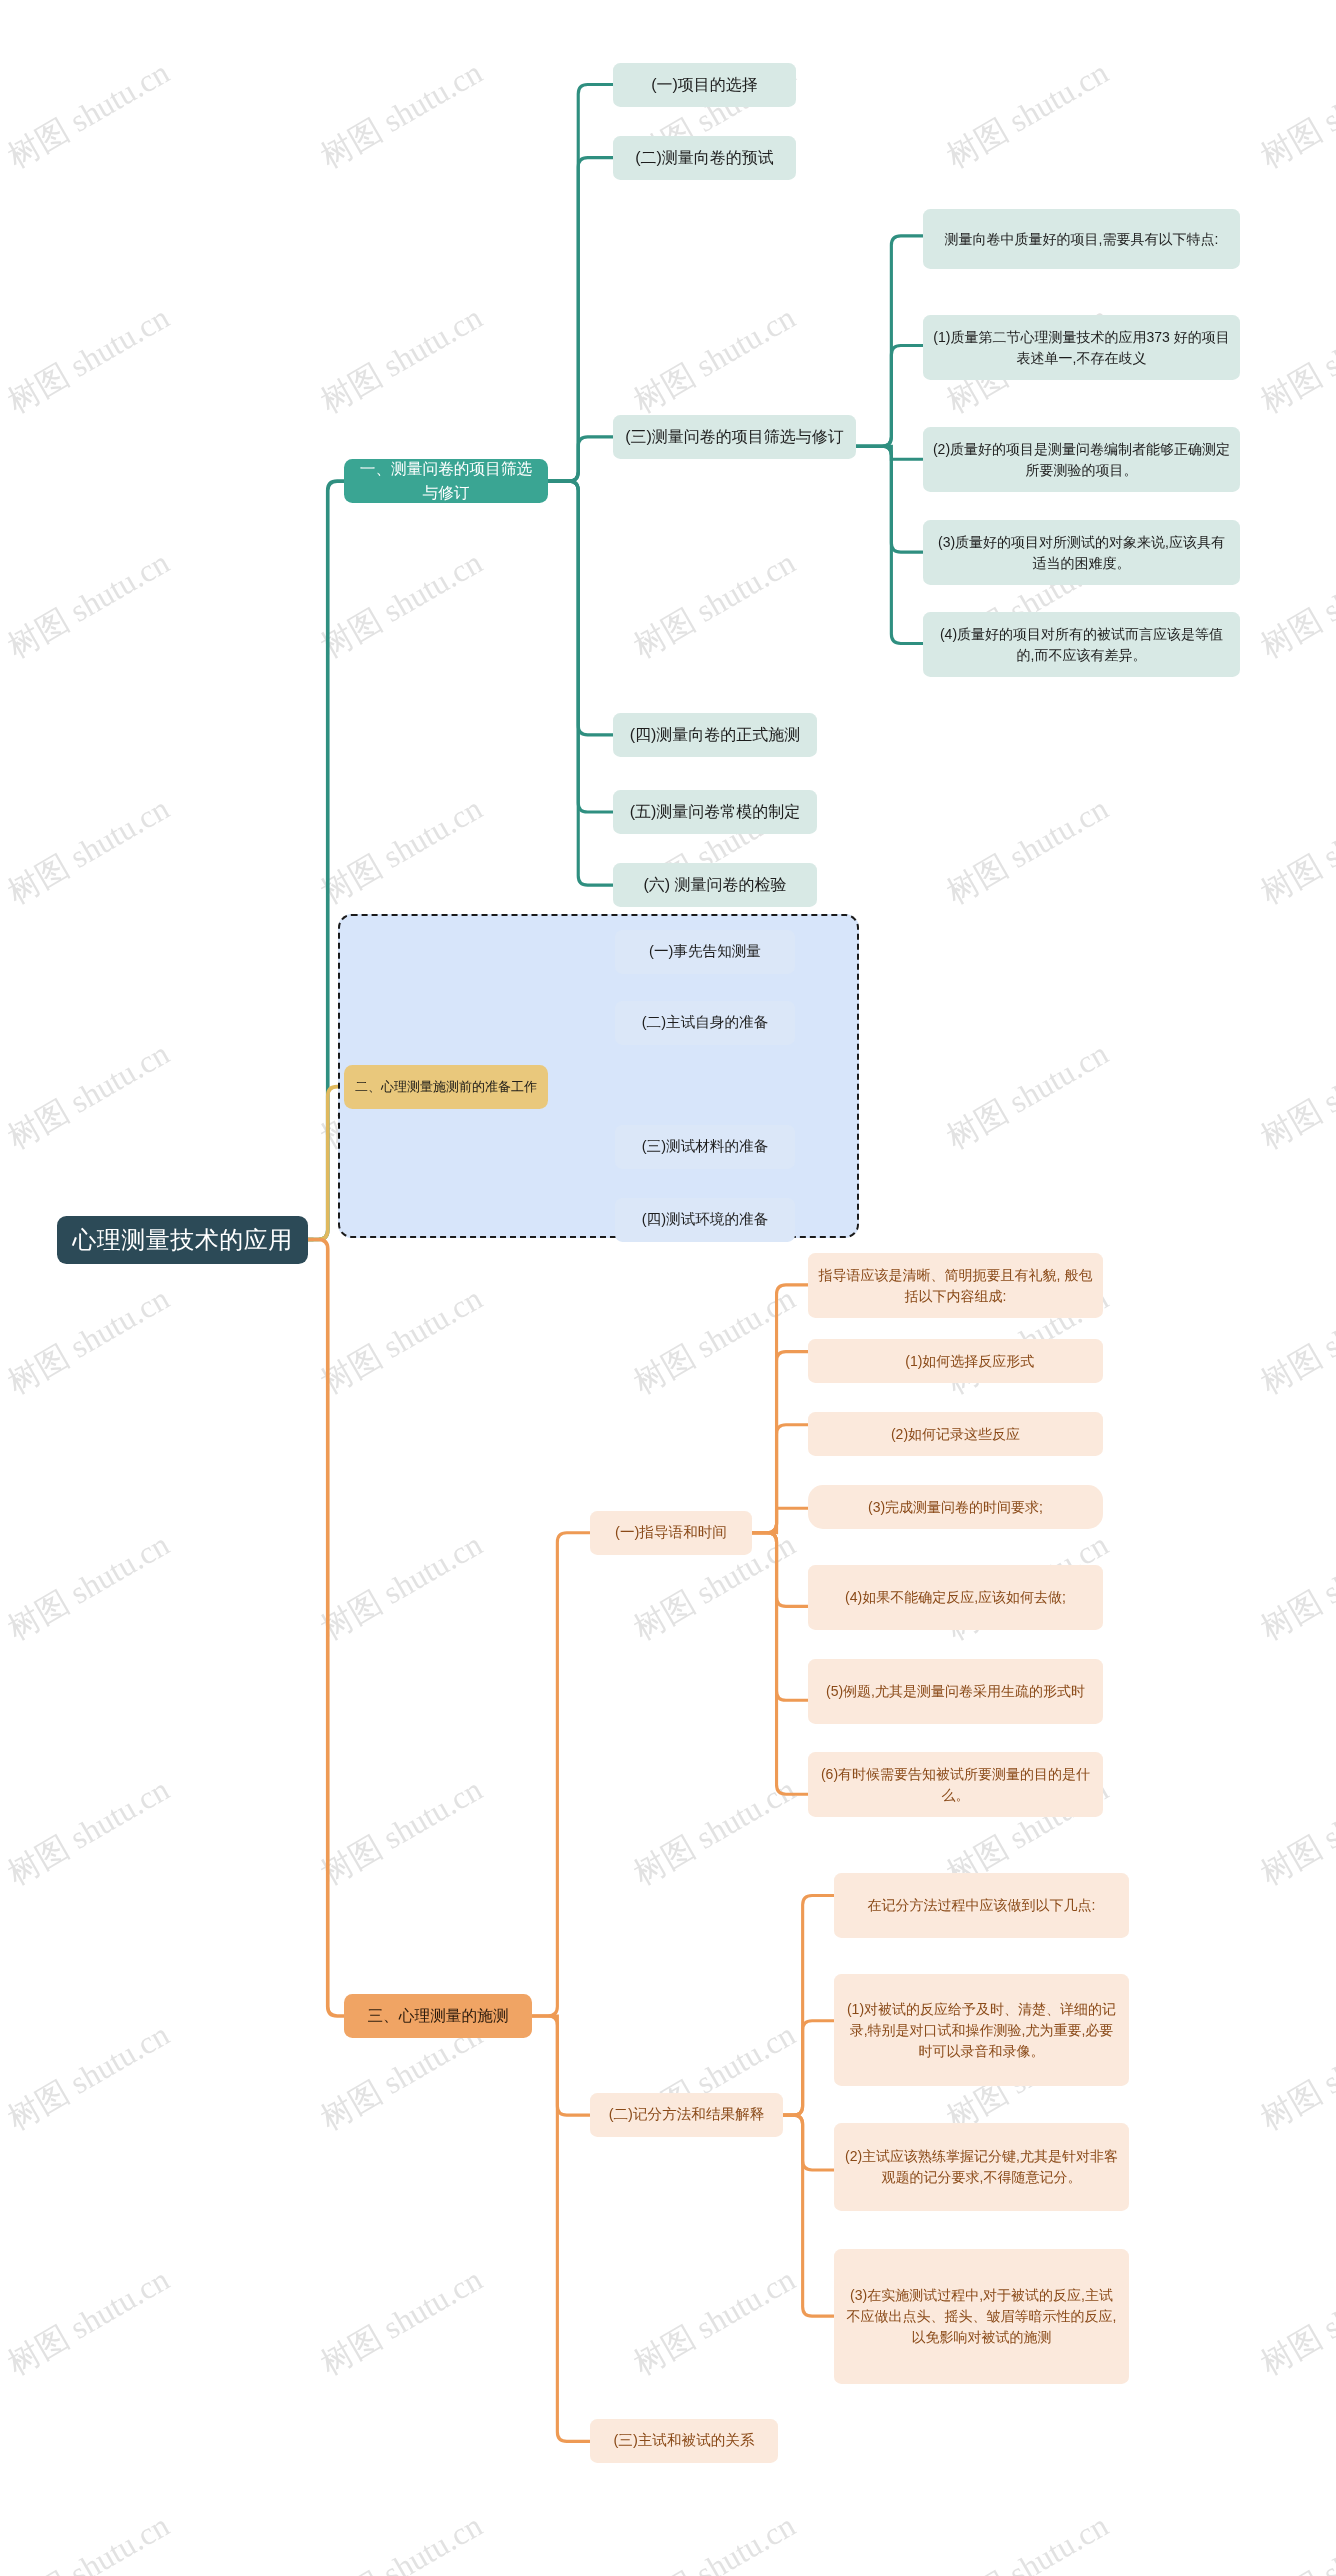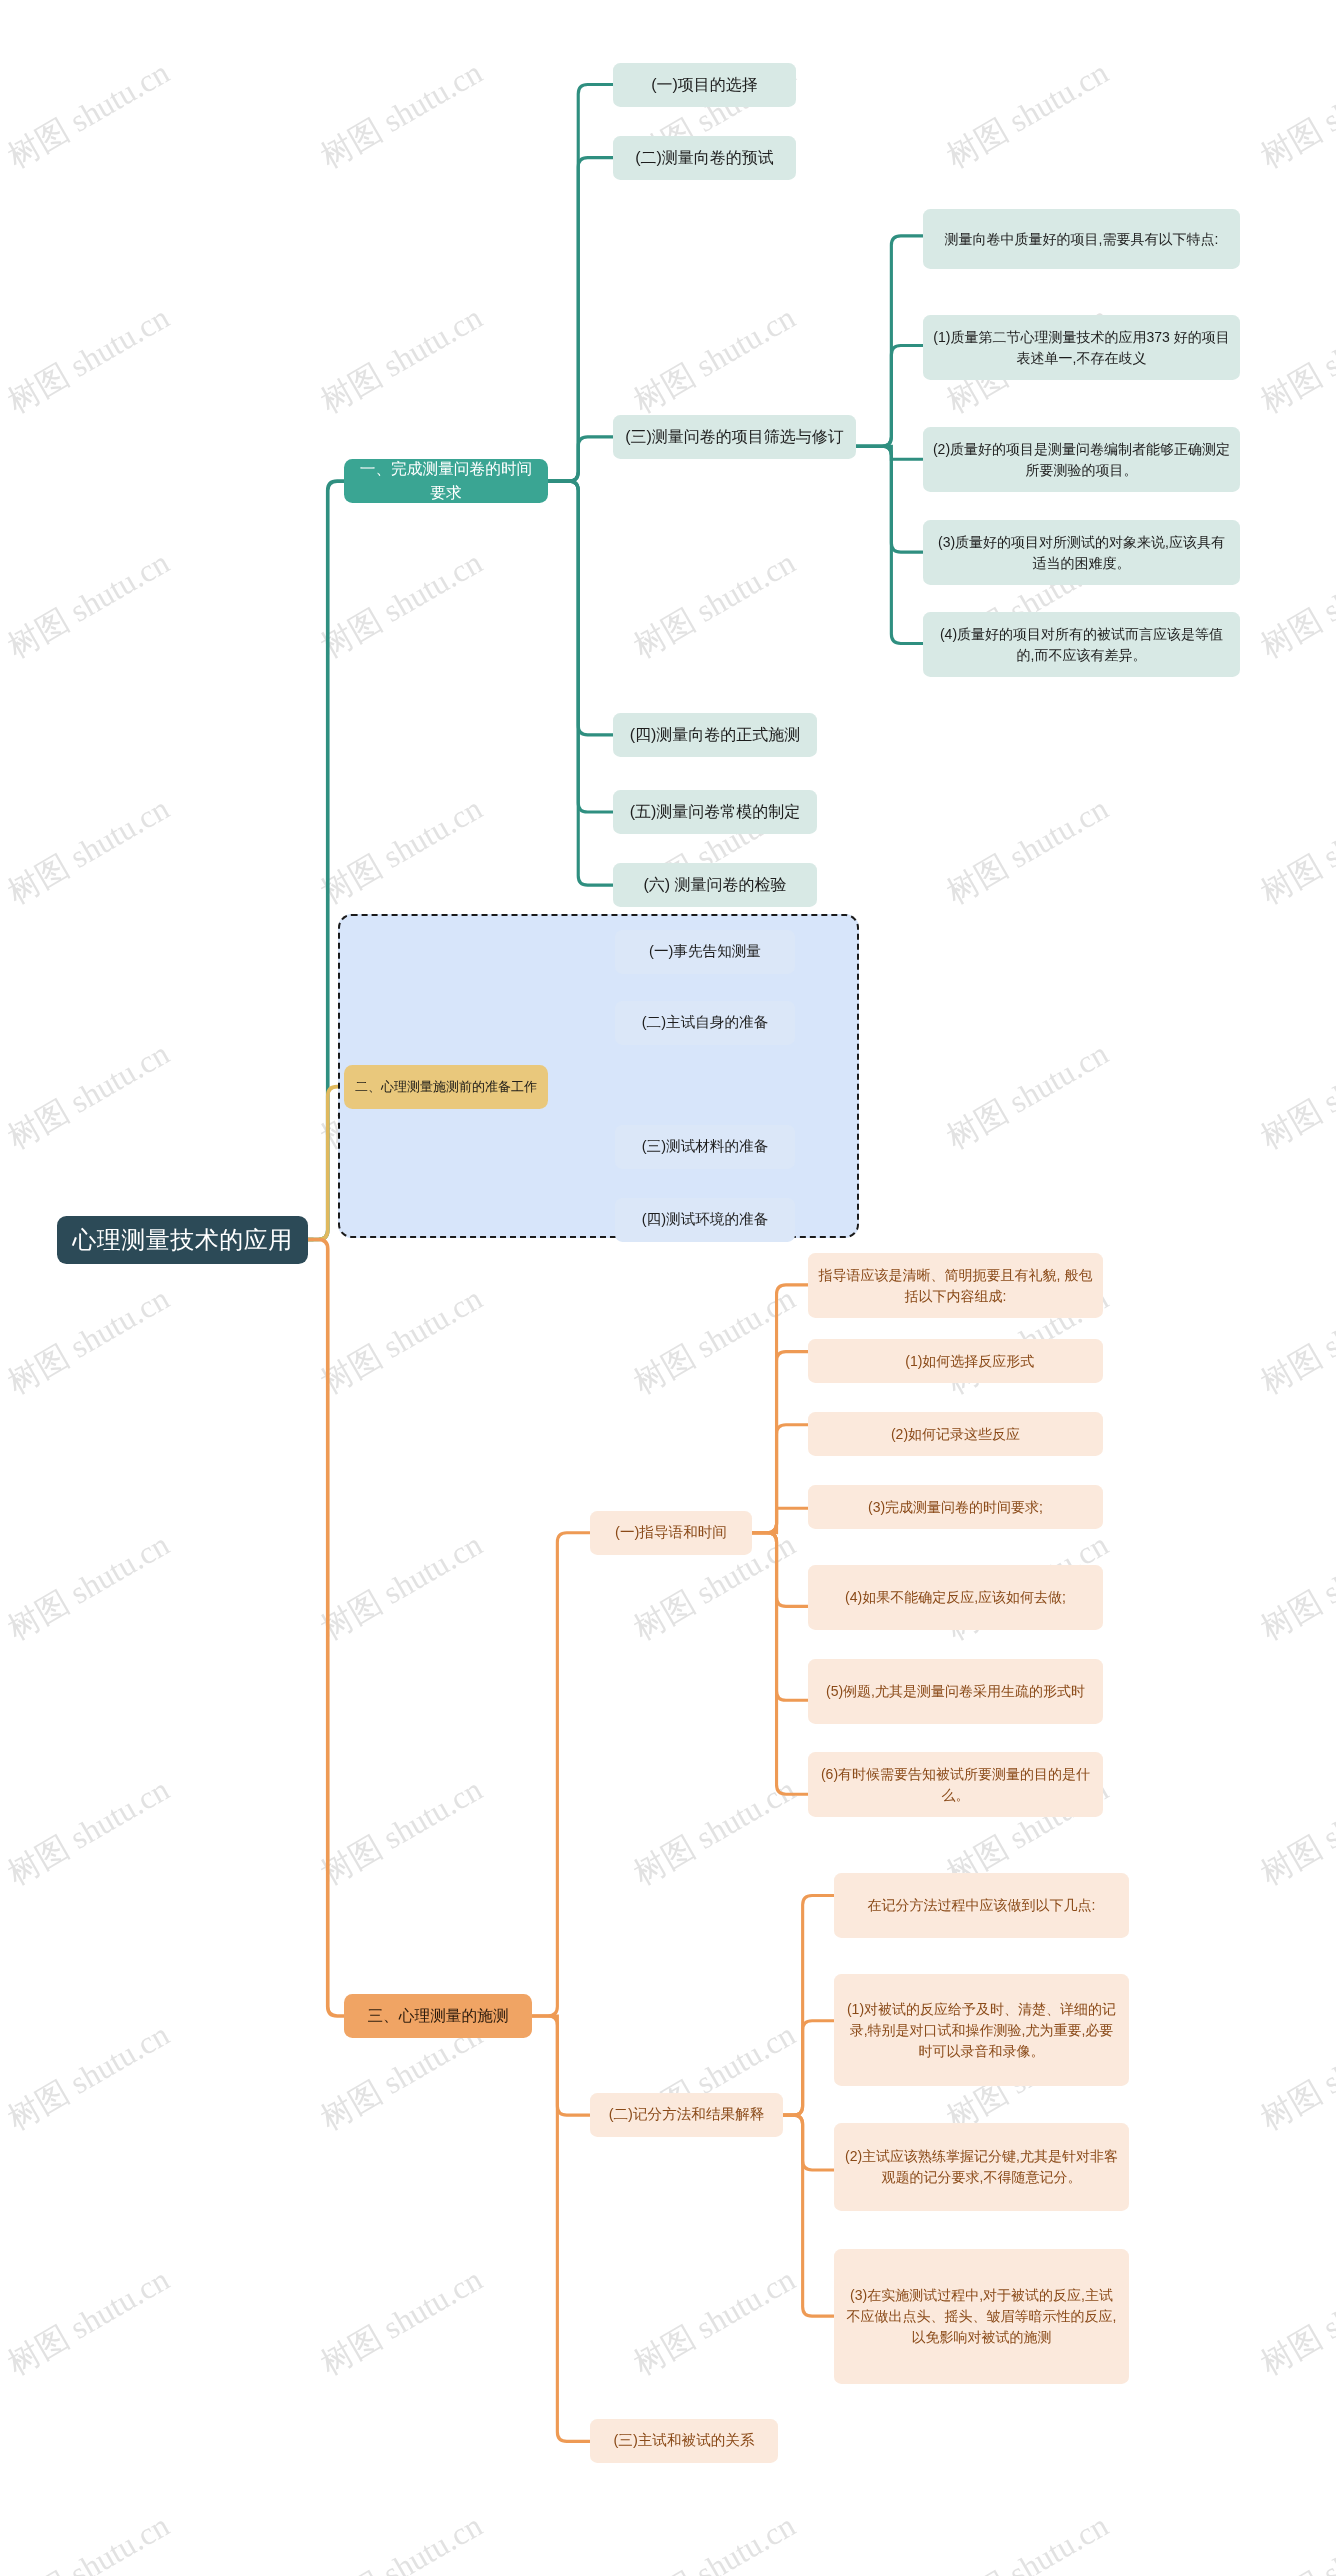--- a/index.html
+++ b/index.html
@@ -227,21 +227,21 @@
     <path d="M1500 4053 H 1520 Q 1538 4053 1538 4071 V 4420 Q 1538 4438 1556 4438 H 1598" stroke="#ee9a54" stroke-width="6"></path>
   </g>
 </svg>
 
 <div class="frame-dashed" style="left:338px; top:914px; width:521px; height:324px;"></div>
 
 <div id="map">
 
   <div class="node n-root" style="left:57px; top:1216px; width:251px; height:48px;">心理测量技术的应用</div>
 
-  <div class="node n-b1" style="left:344px; top:459px; width:204px; height:44px;">一、完成测量问卷的时间要求</div>
+  <div class="node n-b1" style="left:344px; top:459px; width:204px; height:44px;">一、测量问卷的项目筛选与修订</div>
 
   <div class="node n-t2" style="left:613px; top:63px; width:183px; height:44px;">(一)项目的选择</div>
 
   <div class="node n-t2" style="left:613px; top:136px; width:183px; height:44px;">(二)测量向卷的预试</div>
 
   <div class="node n-t2" style="left:613px; top:415px; width:243px; height:44px;">(三)测量问卷的项目筛选与修订</div>
 
   <div class="node n-t2" style="left:613px; top:713px; width:204px; height:44px;">(四)测量向卷的正式施测</div>
 
   <div class="node n-t2" style="left:613px; top:790px; width:204px; height:44px;">(五)测量问卷常模的制定</div>
@@ -275,21 +275,21 @@
   <div class="node n-o2" style="left:590px; top:2093px; width:193px; height:44px;">(二)记分方法和结果解释</div>
 
   <div class="node n-o2" style="left:590px; top:2419px; width:188px; height:44px;">(三)主试和被试的关系</div>
 
   <div class="node n-o3" style="left:808px; top:1253px; width:295px; height:65px;">指导语应该是清晰、简明扼要且有礼貌, 般包括以下内容组成:</div>
 
   <div class="node n-o3" style="left:808px; top:1339px; width:295px; height:44px;padding-left:38px;">(1)如何选择反应形式</div>
 
   <div class="node n-o3" style="left:808px; top:1412px; width:295px; height:44px;">(2)如何记录这些反应</div>
 
-  <div class="node n-o3" style="left:808px; top:1485px; width:295px; height:44px;">(3)完成测量问卷的时间要求;</div>
+  <div class="node n-o3" style="left:808px; top:1485px; width:295px; height:44px;border-radius:15px;">(3)完成测量问卷的时间要求;</div>
 
   <div class="node n-o3" style="left:808px; top:1565px; width:295px; height:65px;">(4)如果不能确定反应,应该如何去做;</div>
 
   <div class="node n-o3" style="left:808px; top:1659px; width:295px; height:65px;">(5)例题,尤其是测量问卷采用生疏的形式时</div>
 
   <div class="node n-o3" style="left:808px; top:1752px; width:295px; height:65px;">(6)有时候需要告知被试所要测量的目的是什么。</div>
 
   <div class="node n-o3" style="left:834px; top:1873px; width:295px; height:65px;">在记分方法过程中应该做到以下几点:</div>
 
   <div class="node n-o3" style="left:834px; top:1974px; width:295px; height:112px;">(1)对被试的反应给予及时、清楚、详细的记录,特别是对口试和操作测验,尤为重要,必要时可以录音和录像。</div>

